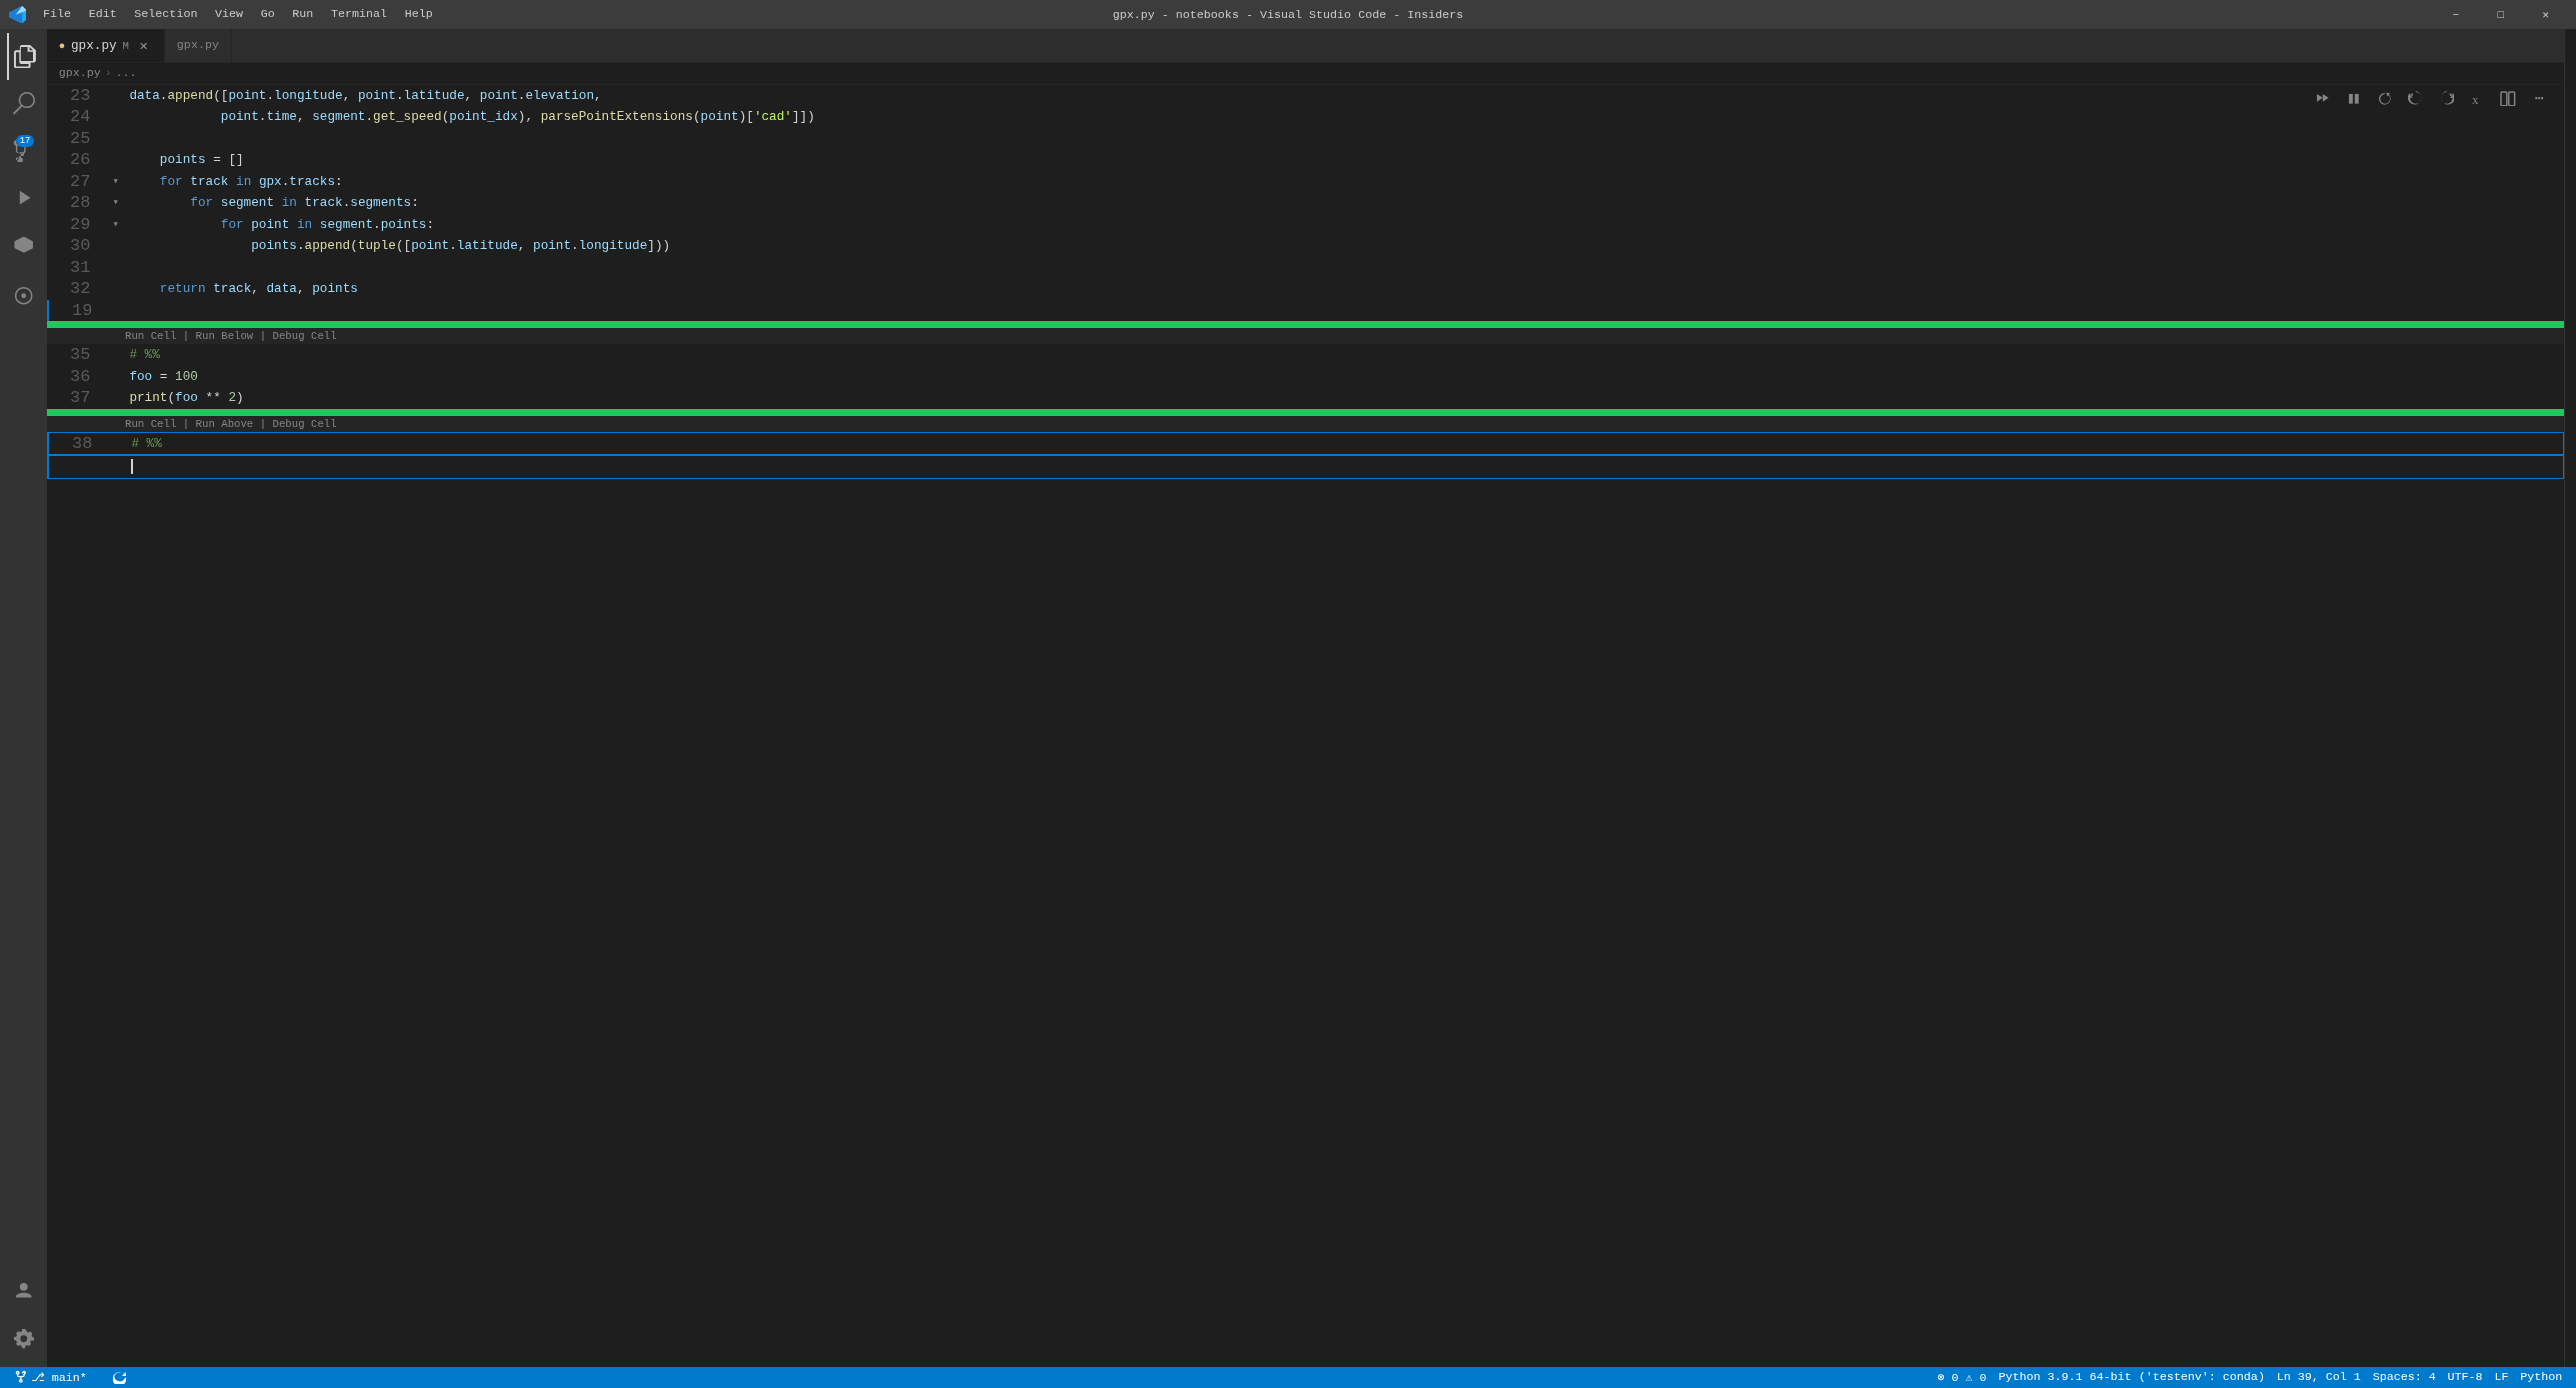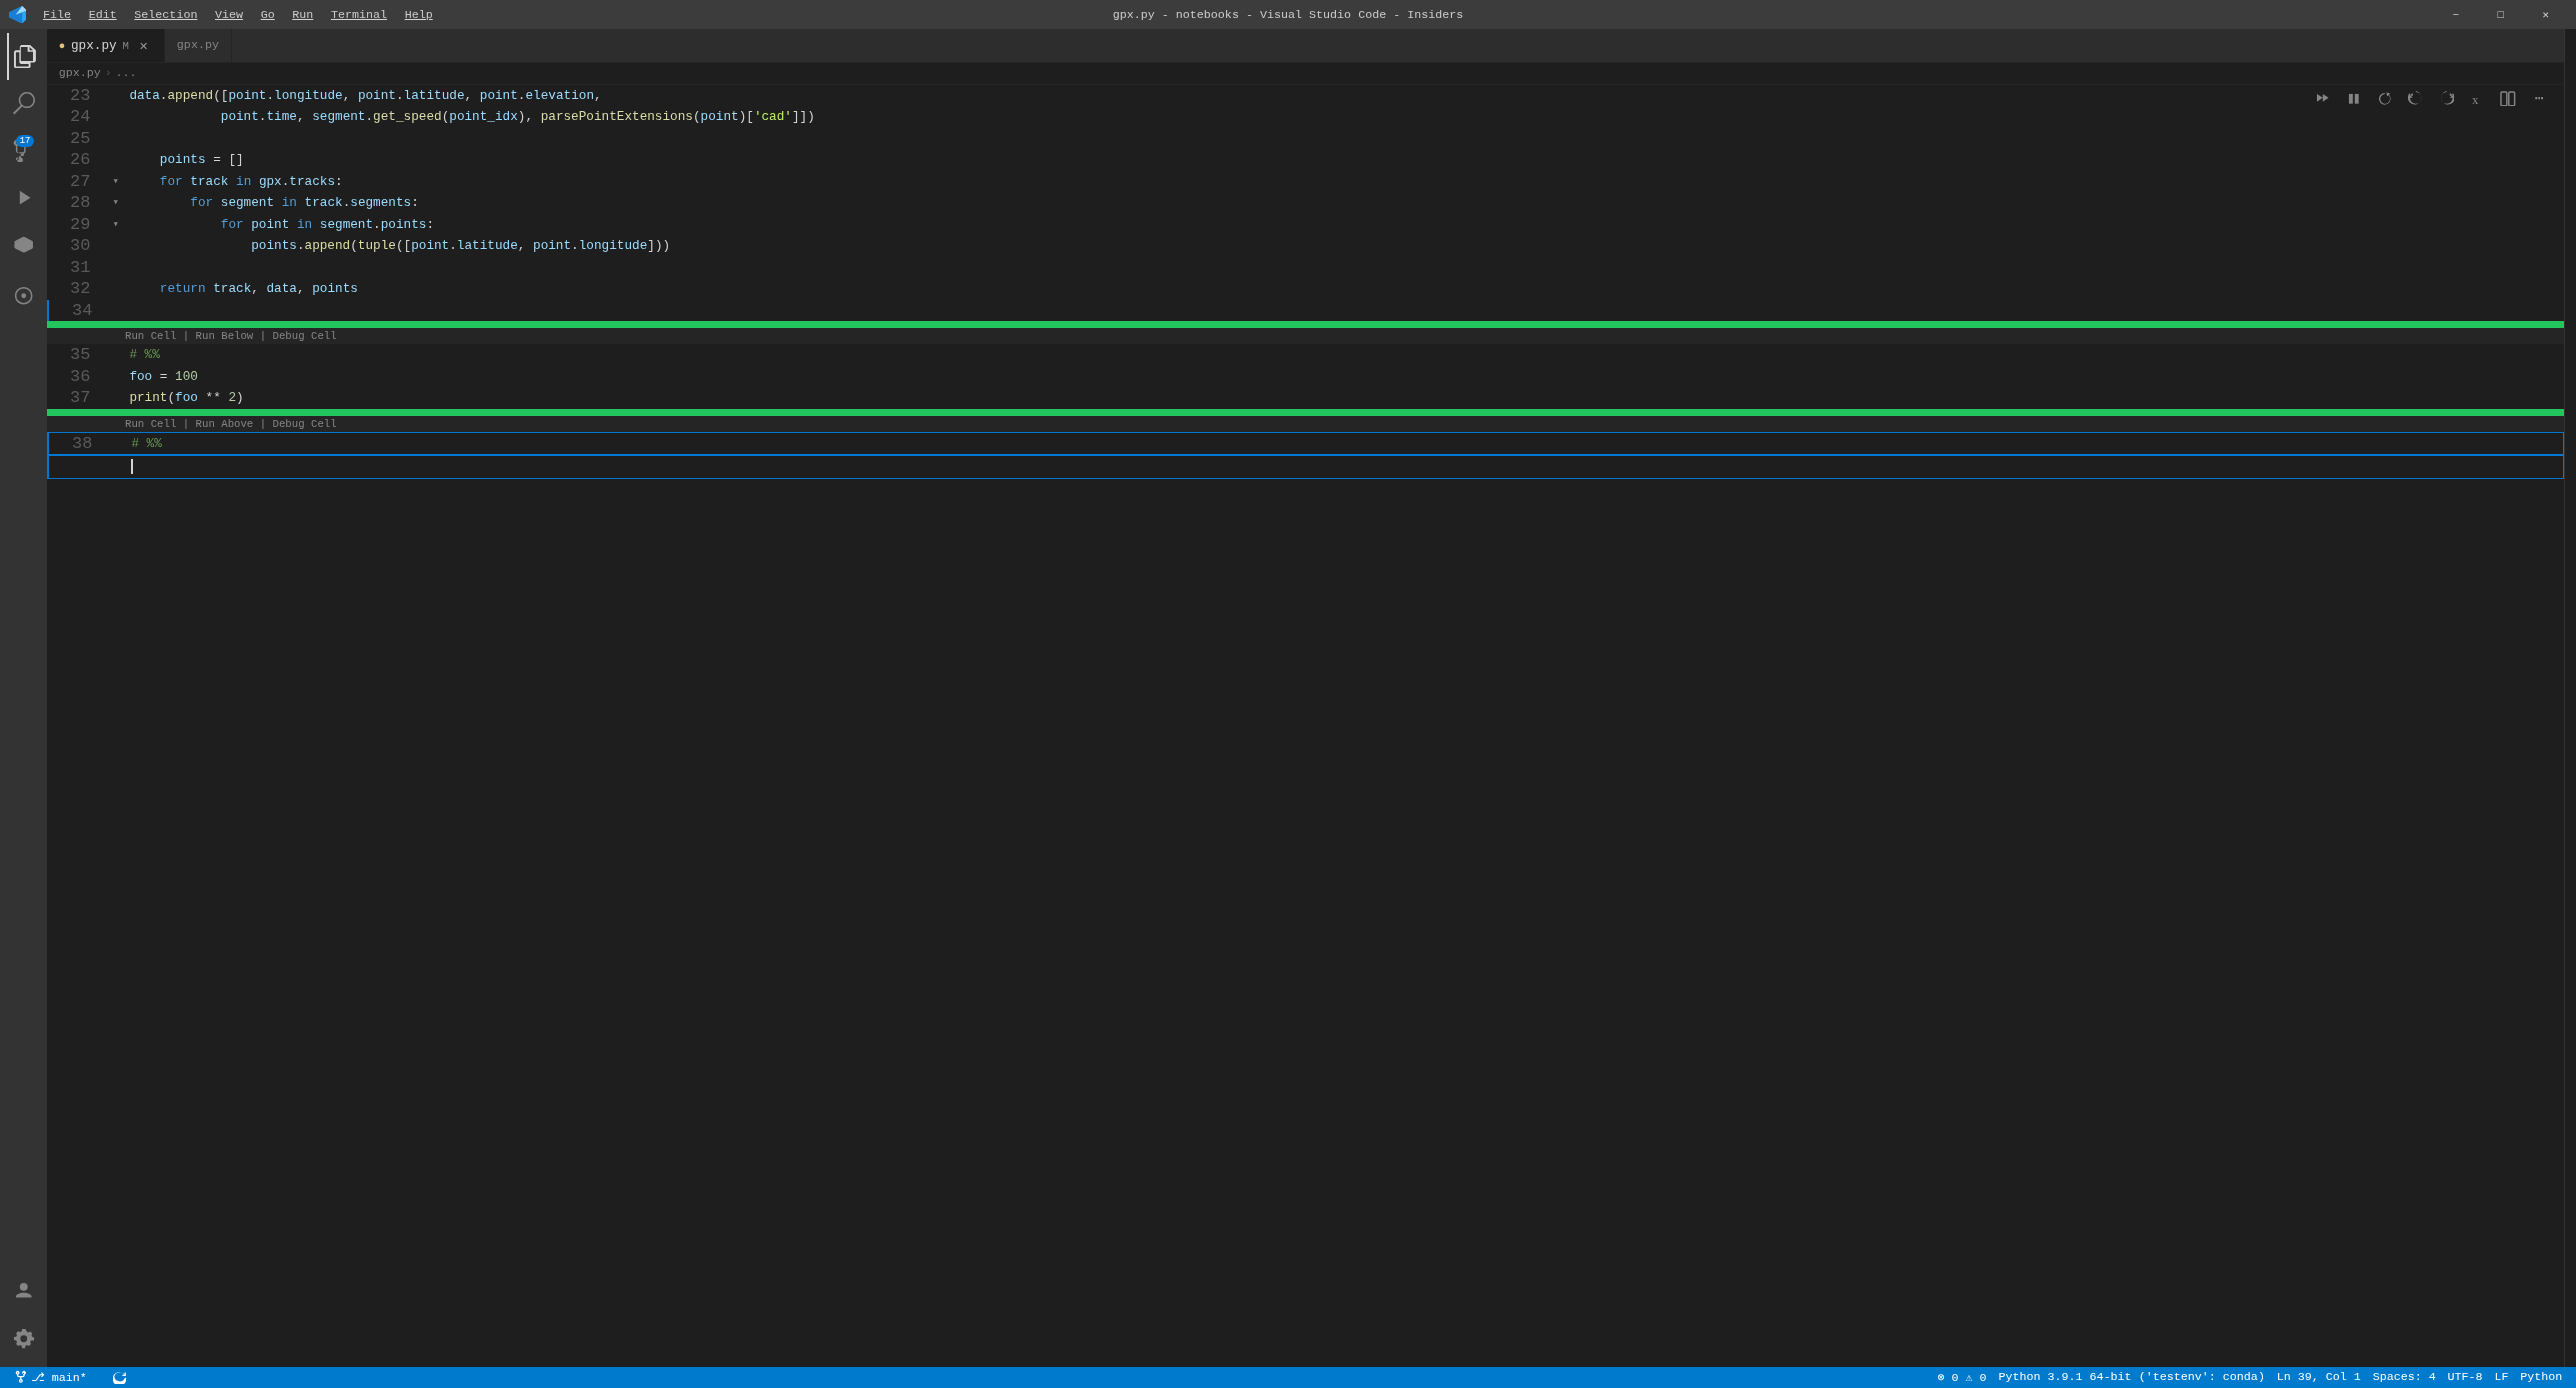--- a/index.html
+++ b/index.html
@@ -20,23 +20,22 @@
       height: 29px;
       display: flex;
       align-items: center;
       justify-content: space-between;
       padding: 0 7.8px;
       flex-shrink: 0;
       user-select: none;
     }
     #titlebar-menu {
       display: flex;
-      align-items: center;
+      align-items: flex-start;
       gap: 2px;
-      text-decoration: underline;
     }
     #titlebar-icon {
       width: 19.5px;
       height: 19.5px;
       margin-right: 5.9px;
       display: flex;
       align-items: center;
       justify-content: center;
     }
     .menu-item {
@@ -500,21 +499,21 @@
         </div>
 
         <div class="code-line">
           <span class="line-number">32</span>
           <span class="line-gutter"></span>
           <span class="line-content">    <span class="kw">return</span> <span class="var">track</span><span class="op">,</span> <span class="var">data</span><span class="op">,</span> <span class="var">points</span></span>
         </div>
 
 
         <div class="code-line" style="border-left: 2.9px solid #0078d4;">
-          <span class="line-number" style="padding-left:2.9px;">34</span>
+          <span class="line-number" style="padding-left:2.9px;">19</span>
           <span class="line-gutter"></span>
           <span class="line-content"> </span>
         </div>
 
         <div class="cell-separator">
           <span>Run Cell</span>
           <span> | </span>
           <span>Run Below</span>
           <span> | </span>
           <span>Debug Cell</span>

